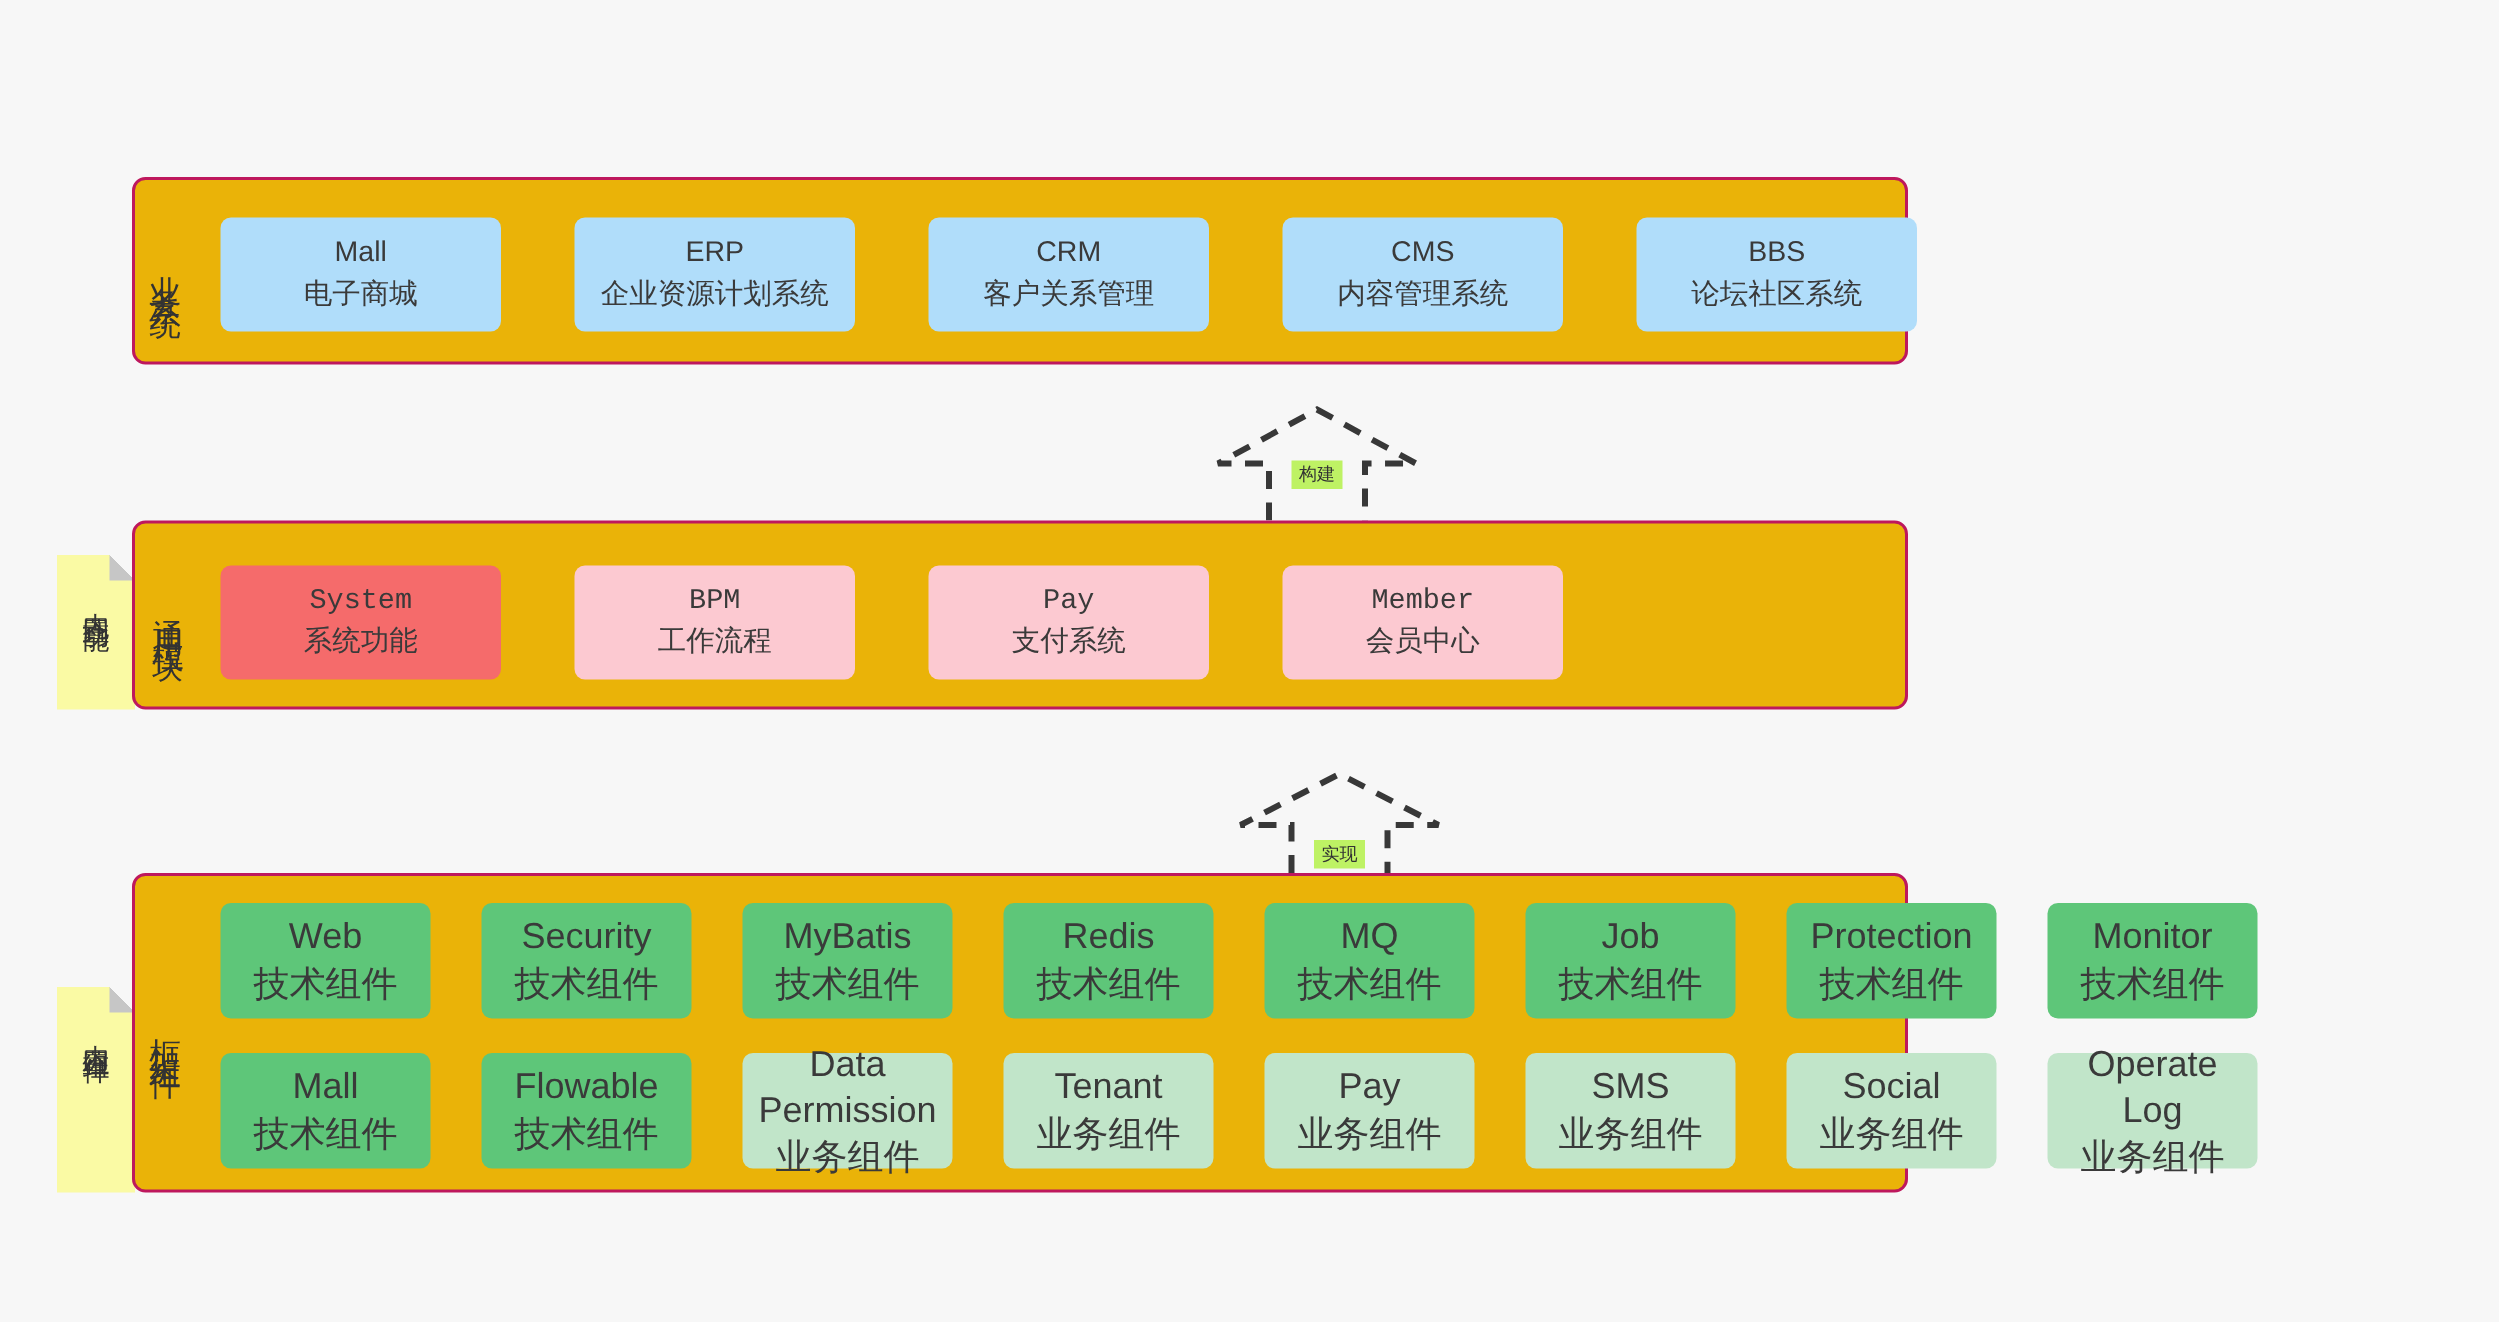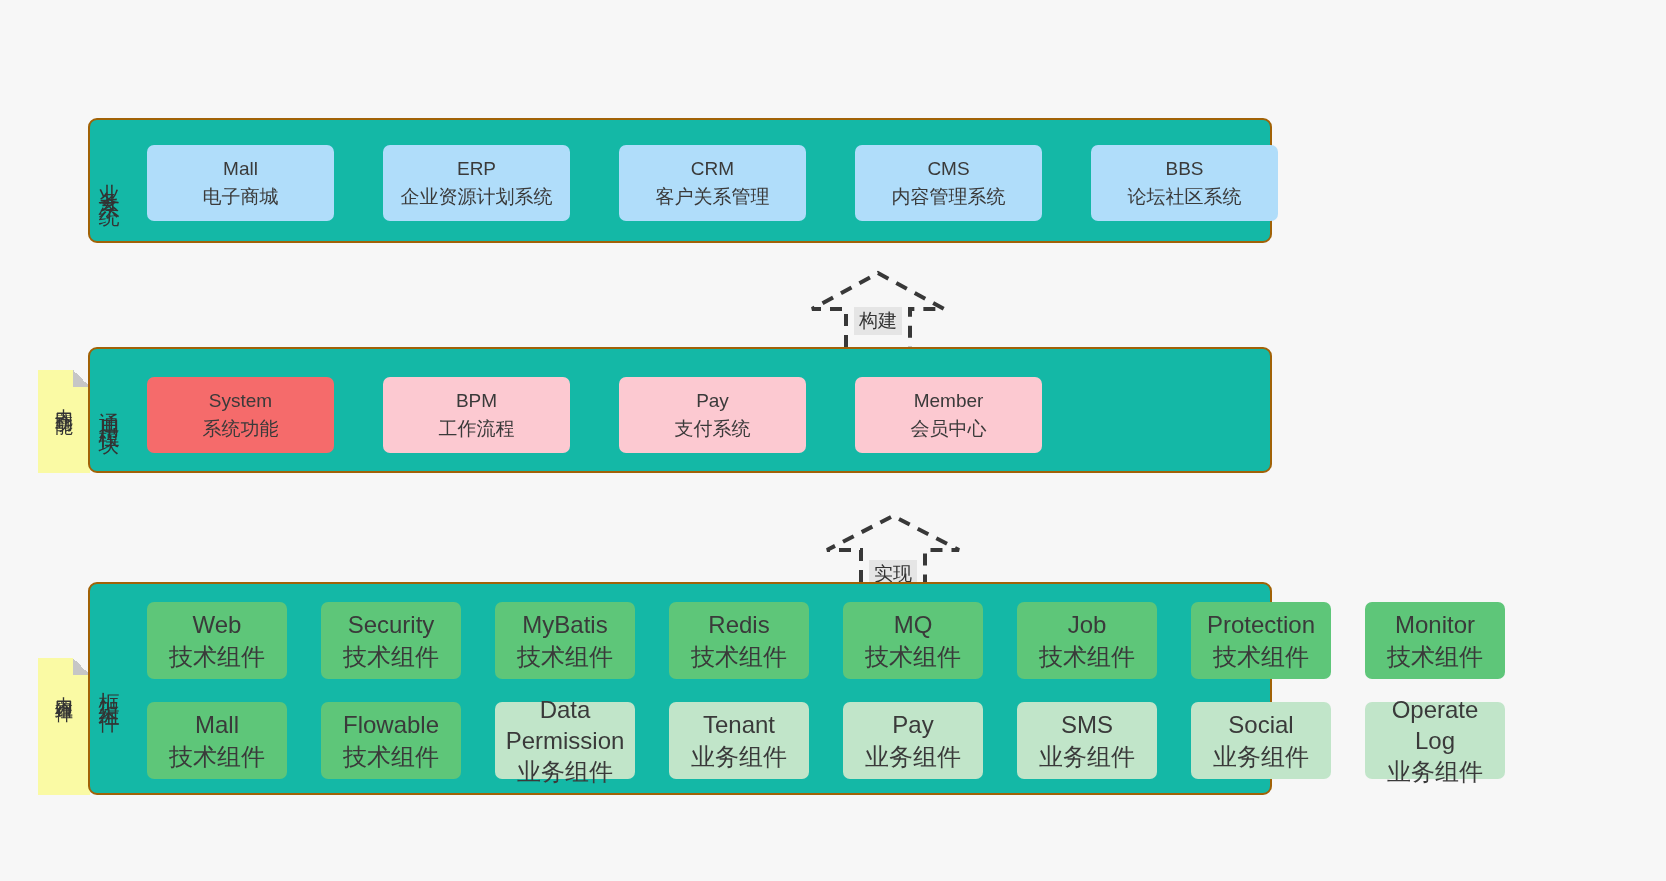--- a/index.html
+++ b/index.html
@@ -4,24 +4,24 @@
 <style>
   html,body{margin:0;padding:0;}
   body{
     width:1666px;height:881px;position:relative;overflow:hidden;
     background:#f7f7f7;
     font-family:"Liberation Sans","DejaVu Sans",sans-serif;
     color:#3a3a3a;
   }
   .section{
     position:absolute;left:88px;width:1184px;box-sizing:border-box;
-    background:#14b8a6;border:2px solid #a16207;border-radius:9px;
+    background:#eab308;border:2px solid #be185d;border-radius:9px;
   }
   .section-business{top:118px;height:125px;}
-  .section-modules{top:347px;height:126px;}
+  .section-modules{top:347px;height:126px;font-family:Liberation Mono, monospace;}
   .section-components{top:582px;height:213px;}
   .v-label{
     position:absolute;left:9px;top:50%;transform:translateY(-50%);
     writing-mode:vertical-rl;text-orientation:upright;
     font-size:21px;letter-spacing:7px;color:#333;line-height:1;
   }
   .box-row{
     position:absolute;left:57px;display:flex;
   }
   .row-6{gap:49px;top:25px;}
@@ -54,21 +54,21 @@
     position:absolute;left:50%;top:24px;transform:translateX(-50%);
     writing-mode:vertical-rl;text-orientation:upright;
     font-size:18px;letter-spacing:3px;color:#333;line-height:1;
   }
   .arrow{position:absolute;}
   .arrow-build{left:808px;top:269px;width:140px;height:78px;}
   .arrow-implement{left:823px;top:512px;width:140px;height:70px;}
   .arrow svg{display:block;}
   .arrow-label{
     position:absolute;left:50%;top:38px;transform:translateX(-50%);
-    background:#e5e5e5;padding:1px 5px;font-size:19px;color:#333;
+    background:#bef264;padding:1px 5px;font-size:12px;color:#333;
     white-space:nowrap;
   }
   .arrow-implement .arrow-label{top:48px;}
   .box-name,.box-desc{width:100%;}
 </style>
 </head>
 <body>
 
 <div class="sticky sticky-modules">
   <div class="fold"></div>

